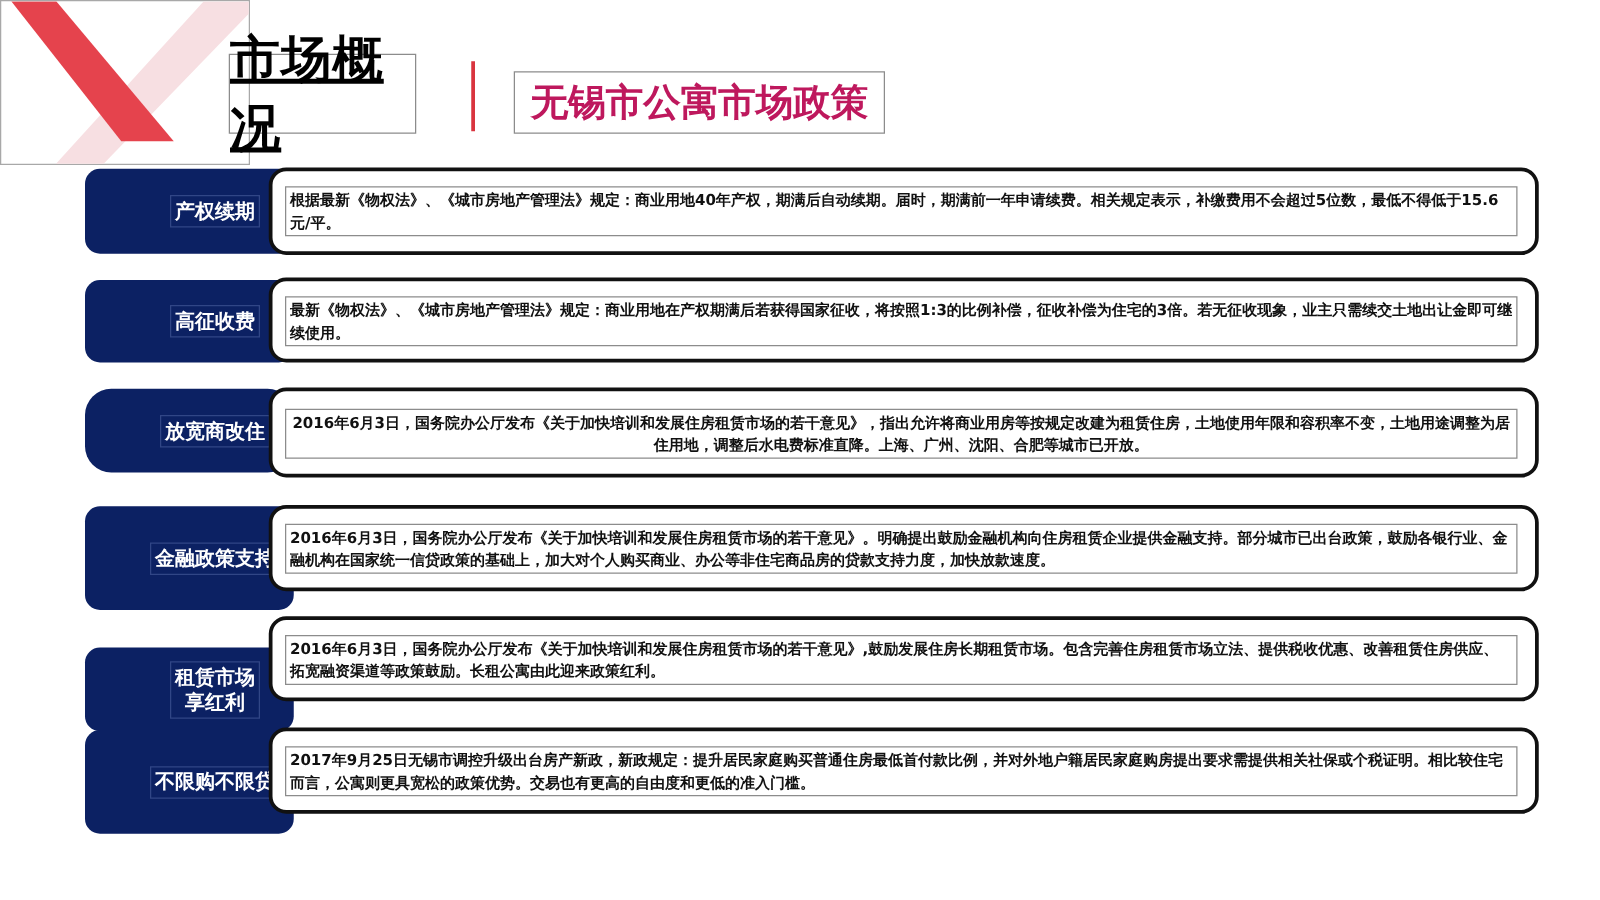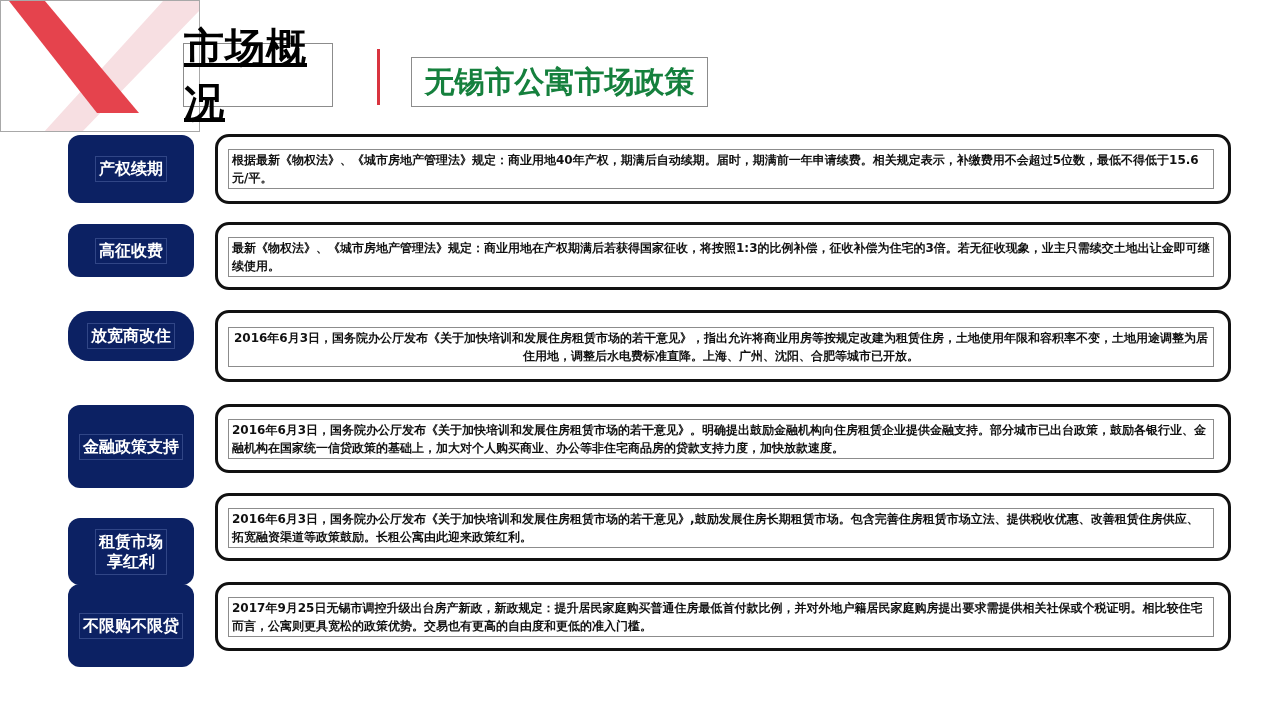--- a/index.html
+++ b/index.html
@@ -19,28 +19,28 @@
       font-size:40px; font-weight:bold; color:#000;
       display:flex; align-items:center; justify-content:center;
       letter-spacing:1px; background:transparent;text-decoration:underline;
     }
     .title-divider {
       position:absolute; left:377px; top:49px; width:3px; height:56px; background:#d9343f;
     }
     .title-sub {
       position:absolute; left:411px; top:57px; width:297px; height:50px;
       border:1px solid #8c8c8c; box-sizing:border-box;
-      font-size:30px; font-weight:bold; color:#15803d;
+      font-size:30px; font-weight:bold; color:#be185d;
       display:flex; align-items:center; justify-content:center;
     }
     .row { position:absolute; left:0; width:1280px; }
     .label-box {
       position:absolute; left:68px; width:126px;
       background:#0c2163; border-radius:12px;
-      display:flex; align-items:center; justify-content:center;
+      display:flex; align-items:center; justify-content:center;padding-left:41px;
     }
     .label-text {
       color:#ffffff; font-weight:bold; font-size:16px; line-height:20px;
       text-align:center; padding:2px 3px;
       border:1px solid rgba(120,140,200,0.35);
       white-space:pre-line;
     }
     .content-box {
       position:absolute; left:215px; width:1016px;
       border:3px solid #111; border-radius:14px; box-sizing:border-box;
@@ -70,30 +70,30 @@
 <div class="row">
   <div class="label-box" style="top:135px;height:68px;">
     <div class="label-text">产权续期</div>
   </div>
   <div class="content-box" style="top:134px;height:70px;">
     <div class="content-text" style="top:12px;">根据最新《物权法》、《城市房地产管理法》规定：商业用地40年产权，期满后自动续期。届时，期满前一年申请续费。相关规定表示，补缴费用不会超过5位数，最低不得低于15.6元/平。</div>
   </div>
 </div>
 
 <div class="row">
-  <div class="label-box" style="top:224px;height:53px;">
+  <div class="label-box" style="top:224px;height:66px;">
     <div class="label-text">高征收费</div>
   </div>
   <div class="content-box" style="top:222px;height:68px;">
     <div class="content-text" style="top:12px;">最新《物权法》、《城市房地产管理法》规定：商业用地在产权期满后若获得国家征收，将按照1:3的比例补偿，征收补偿为住宅的3倍。若无征收现象，业主只需续交土地出让金即可继续使用。</div>
   </div>
 </div>
 
 <div class="row">
-  <div class="label-box" style="top:311px;height:50px;border-radius:21px;">
+  <div class="label-box" style="top:311px;height:67px;border-radius:21px;">
     <div class="label-text">放宽商改住</div>
   </div>
   <div class="content-box" style="top:310px;height:72px;text-align:center;">
     <div class="content-text" style="top:14px;">2016年6月3日，国务院办公厅发布《关于加快培训和发展住房租赁市场的若干意见》，指出允许将商业用房等按规定改建为租赁住房，土地使用年限和容积率不变，土地用途调整为居住用地，调整后水电费标准直降。上海、广州、沈阳、合肥等城市已开放。</div>
   </div>
 </div>
 
 <div class="row">
   <div class="label-box" style="top:405px;height:83px;">
     <div class="label-text">金融政策支持</div>
@@ -107,19 +107,19 @@
   <div class="label-box" style="top:494px;height:67px;margin-top:24px;">
     <div class="label-text">租赁市场
 享红利</div>
   </div>
   <div class="content-box" style="top:493px;height:68px;">
     <div class="content-text" style="top:12px;">  2016年6月3日，国务院办公厅发布《关于加快培训和发展住房租赁市场的若干意见》,鼓励发展住房长期租赁市场。包含完善住房租赁市场立法、提供税收优惠、改善租赁住房供应、拓宽融资渠道等政策鼓励。长租公寓由此迎来政策红利。</div>
   </div>
 </div>
 
 <div class="row">
-  <div class="label-box" style="top:584px;height:83px;">
+  <div class="label-box" style="top:584px;height:83px;font-family:Liberation Mono, monospace;">
     <div class="label-text">不限购不限贷</div>
   </div>
   <div class="content-box" style="top:582px;height:69px;padding-left:34px;">
     <div class="content-text" style="top:12px;">  2017年9月25日无锡市调控升级出台房产新政，新政规定：提升居民家庭购买普通住房最低首付款比例，并对外地户籍居民家庭购房提出要求需提供相关社保或个税证明。相比较住宅而言，公寓则更具宽松的政策优势。交易也有更高的自由度和更低的准入门槛。</div>
   </div>
 </div>
 
 </body></html>

